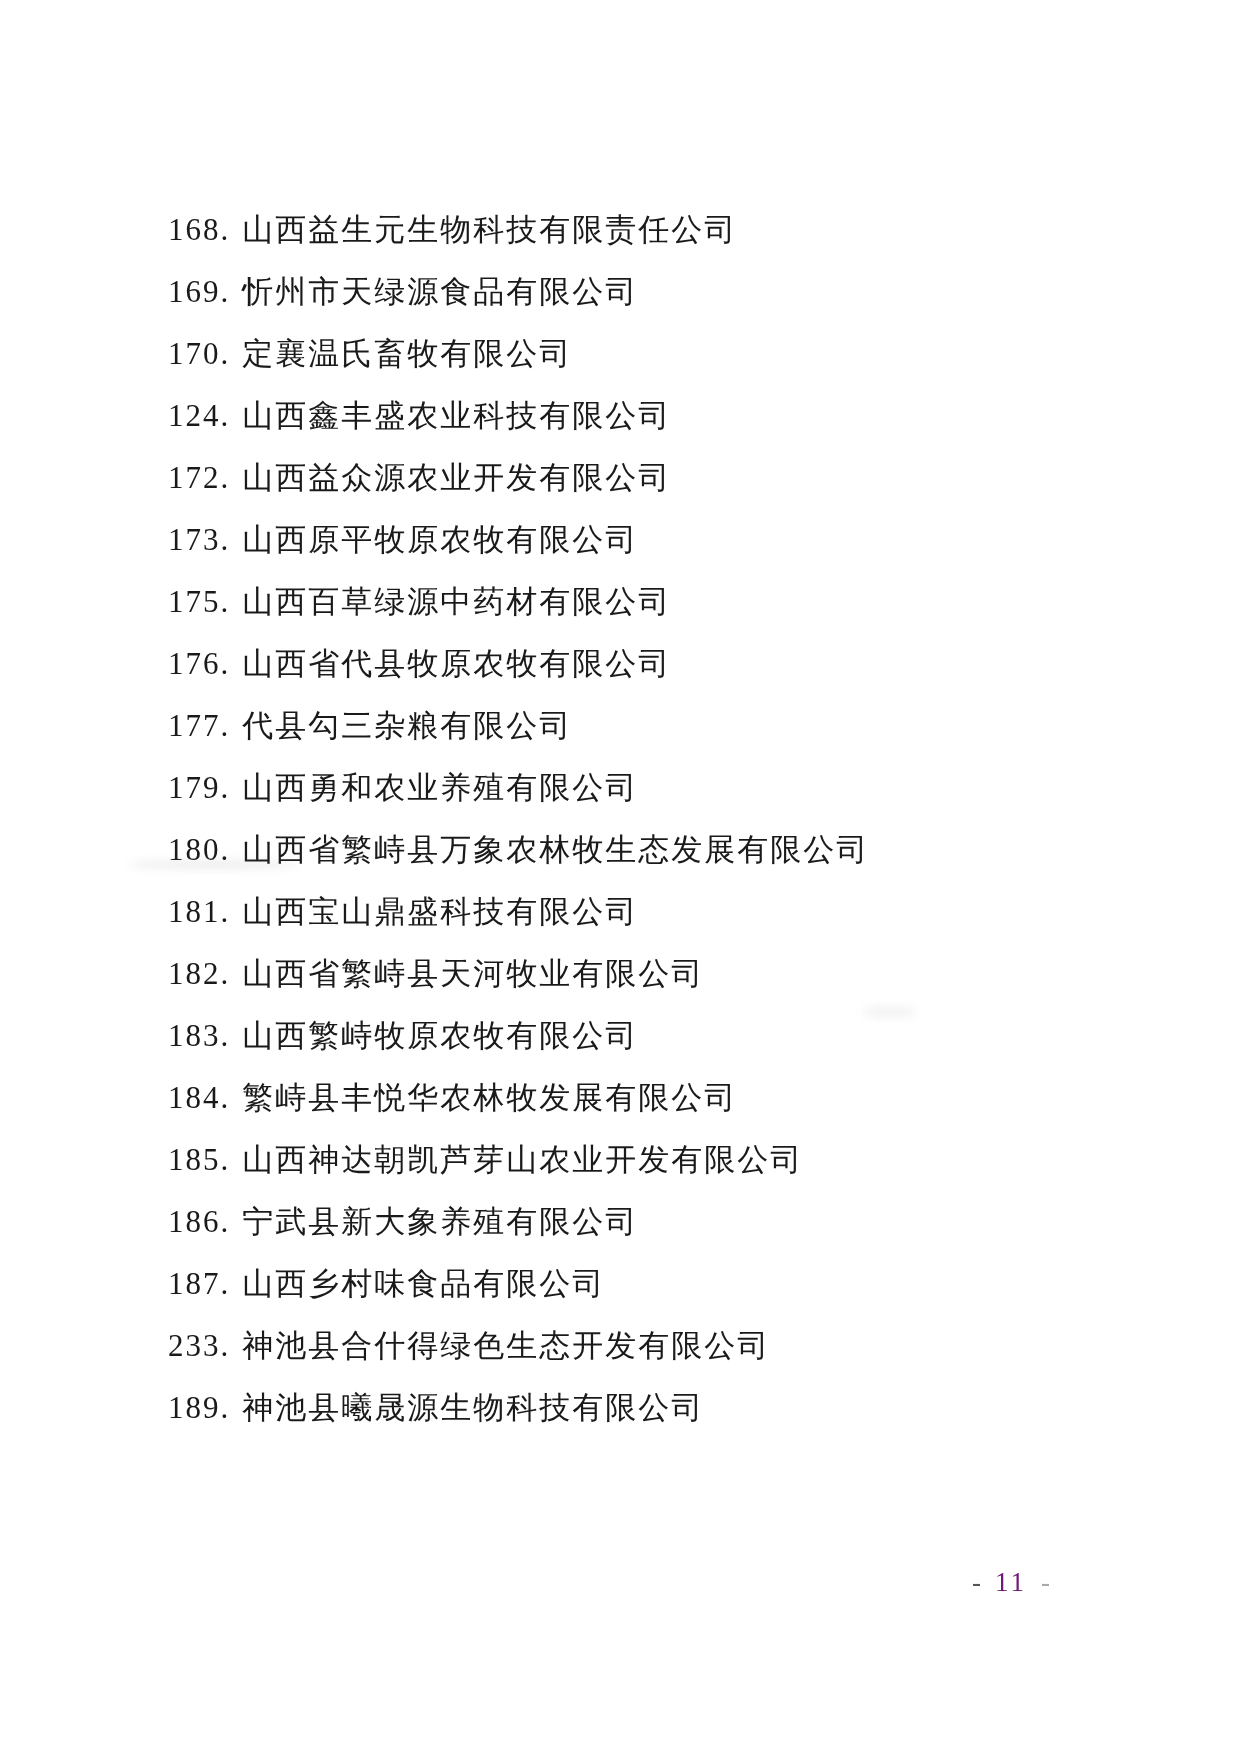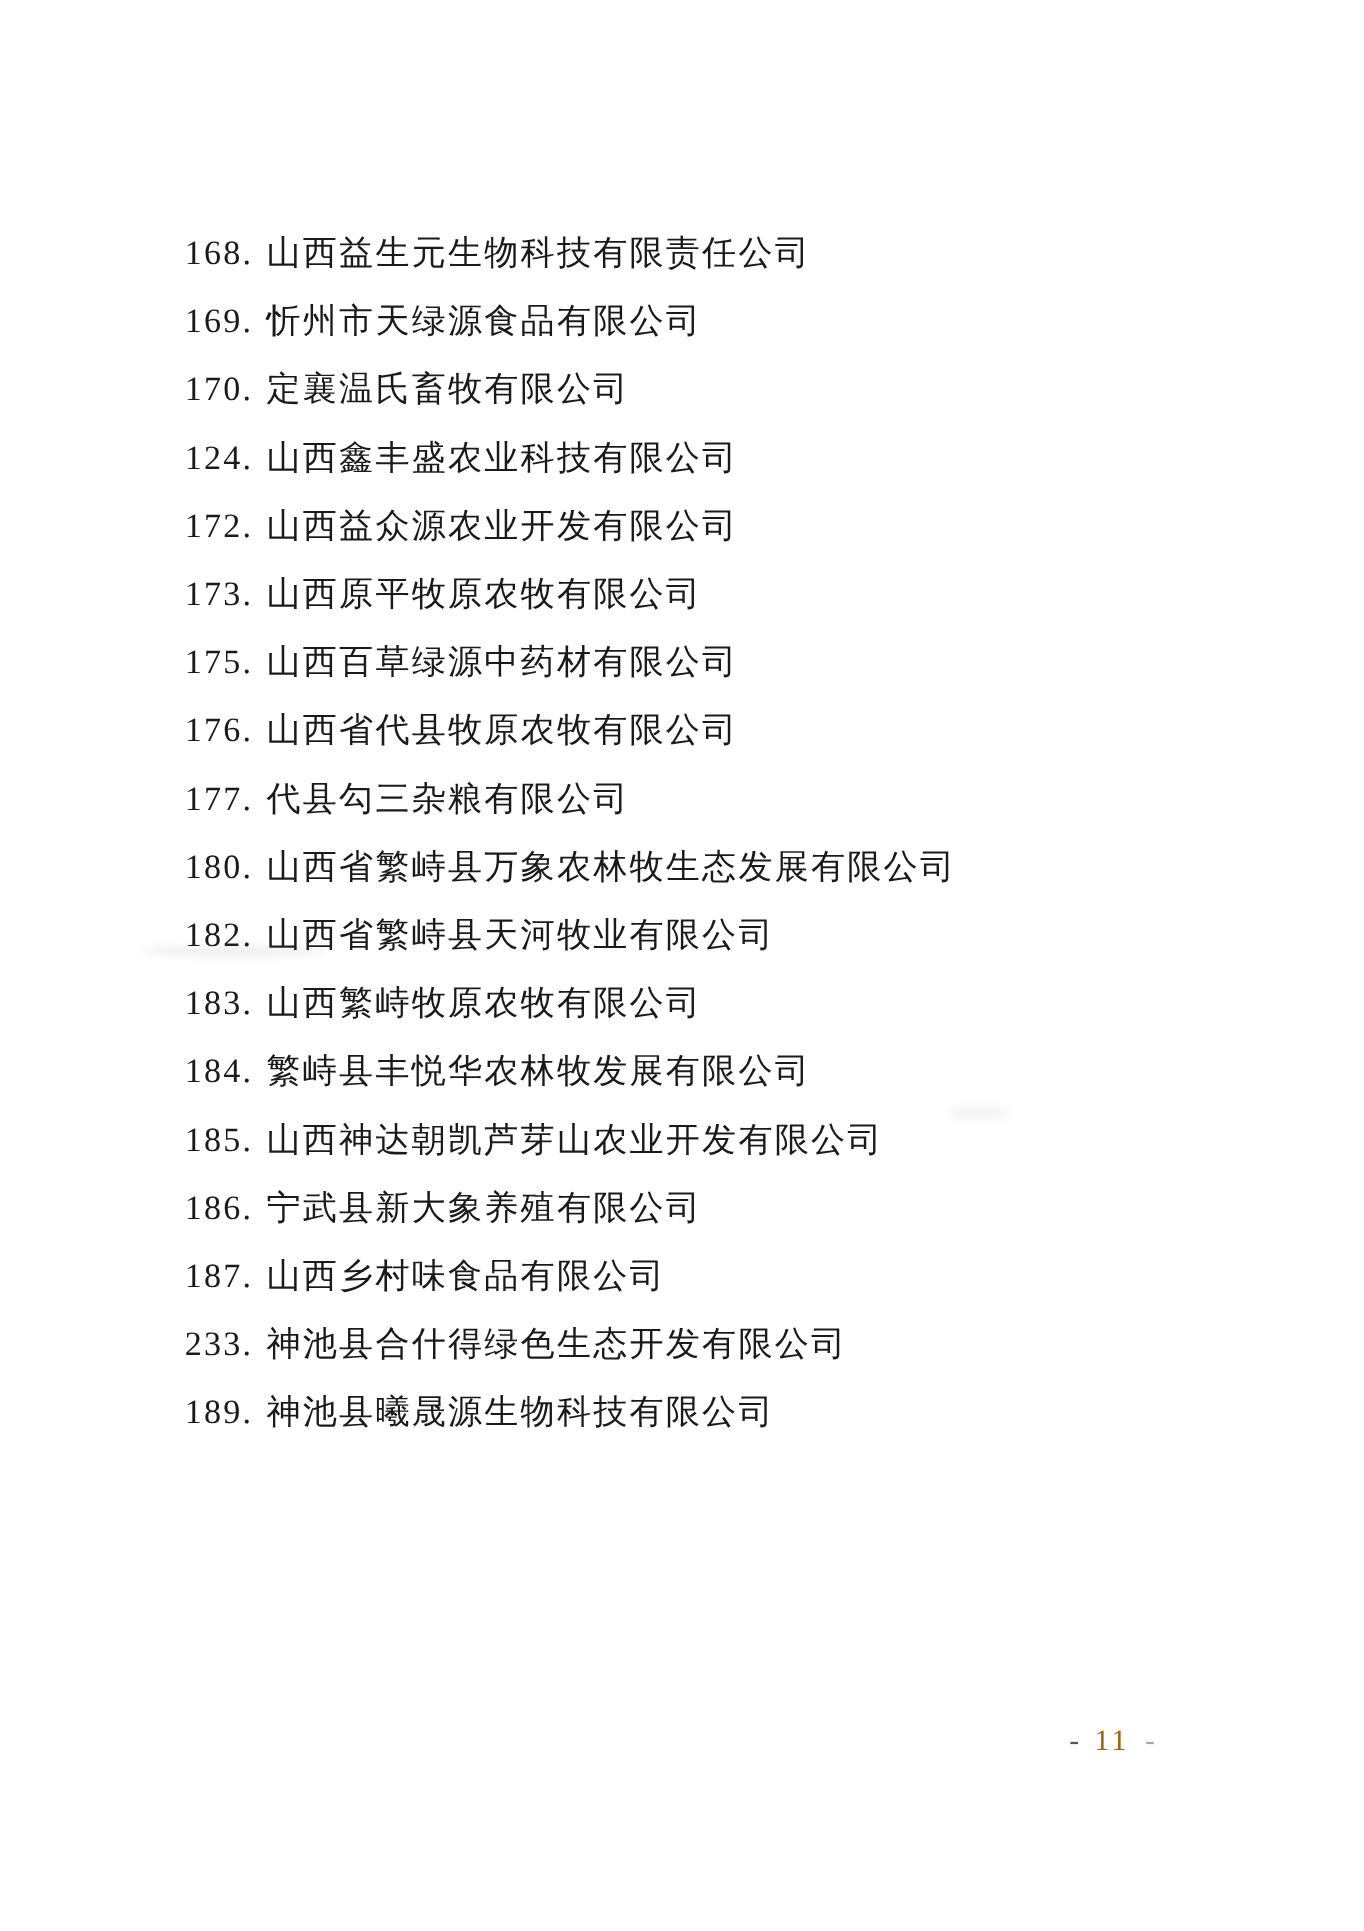--- a/index.html
+++ b/index.html
@@ -46,21 +46,21 @@
     left: 972px;
     font-size: 27px;
     line-height: 32px;
     white-space: nowrap;
   }
   .footer-dash-left {
     color: #555555;
     margin-right: 14px;
   }
   .footer-page-number {
-    color: #a16207;
+    color: #701a75;
     letter-spacing: 3px;
   }
   .footer-dash-right {
     color: #a9a9a9;
     margin-left: 14px;
   }
   .scan-artifact {
     position: absolute;
     background: rgba(120, 120, 120, 0.13);
     border-radius: 50%;
@@ -89,21 +89,23 @@
   <ol class="company-list">
     <li class="list-item"><span class="item-number">168.</span><span class="item-name">山西益生元生物科技有限责任公司</span></li>
     <li class="list-item"><span class="item-number">169.</span><span class="item-name">忻州市天绿源食品有限公司</span></li>
     <li class="list-item"><span class="item-number">170.</span><span class="item-name">定襄温氏畜牧有限公司</span></li>
     <li class="list-item"><span class="item-number">124.</span><span class="item-name">山西鑫丰盛农业科技有限公司</span></li>
     <li class="list-item"><span class="item-number">172.</span><span class="item-name">山西益众源农业开发有限公司</span></li>
     <li class="list-item"><span class="item-number">173.</span><span class="item-name">山西原平牧原农牧有限公司</span></li>
     <li class="list-item"><span class="item-number">175.</span><span class="item-name">山西百草绿源中药材有限公司</span></li>
     <li class="list-item"><span class="item-number">176.</span><span class="item-name">山西省代县牧原农牧有限公司</span></li>
     <li class="list-item"><span class="item-number">177.</span><span class="item-name">代县勾三杂粮有限公司</span></li>
+    <li class="list-item"><span class="item-number">179.</span><span class="item-name">山西勇和农业养殖有限公司</span></li>
     <li class="list-item"><span class="item-number">180.</span><span class="item-name">山西省繁峙县万象农林牧生态发展有限公司</span></li>
+    <li class="list-item"><span class="item-number">181.</span><span class="item-name">山西宝山鼎盛科技有限公司</span></li>
     <li class="list-item"><span class="item-number">182.</span><span class="item-name">山西省繁峙县天河牧业有限公司</span></li>
     <li class="list-item"><span class="item-number">183.</span><span class="item-name">山西繁峙牧原农牧有限公司</span></li>
     <li class="list-item"><span class="item-number">184.</span><span class="item-name">繁峙县丰悦华农林牧发展有限公司</span></li>
     <li class="list-item"><span class="item-number">185.</span><span class="item-name">山西神达朝凯芦芽山农业开发有限公司</span></li>
     <li class="list-item"><span class="item-number">186.</span><span class="item-name">宁武县新大象养殖有限公司</span></li>
     <li class="list-item"><span class="item-number">187.</span><span class="item-name">山西乡村味食品有限公司</span></li>
     <li class="list-item"><span class="item-number">233.</span><span class="item-name">神池县合什得绿色生态开发有限公司</span></li>
     <li class="list-item"><span class="item-number">189.</span><span class="item-name">神池县曦晟源生物科技有限公司</span></li>
   </ol>
 

